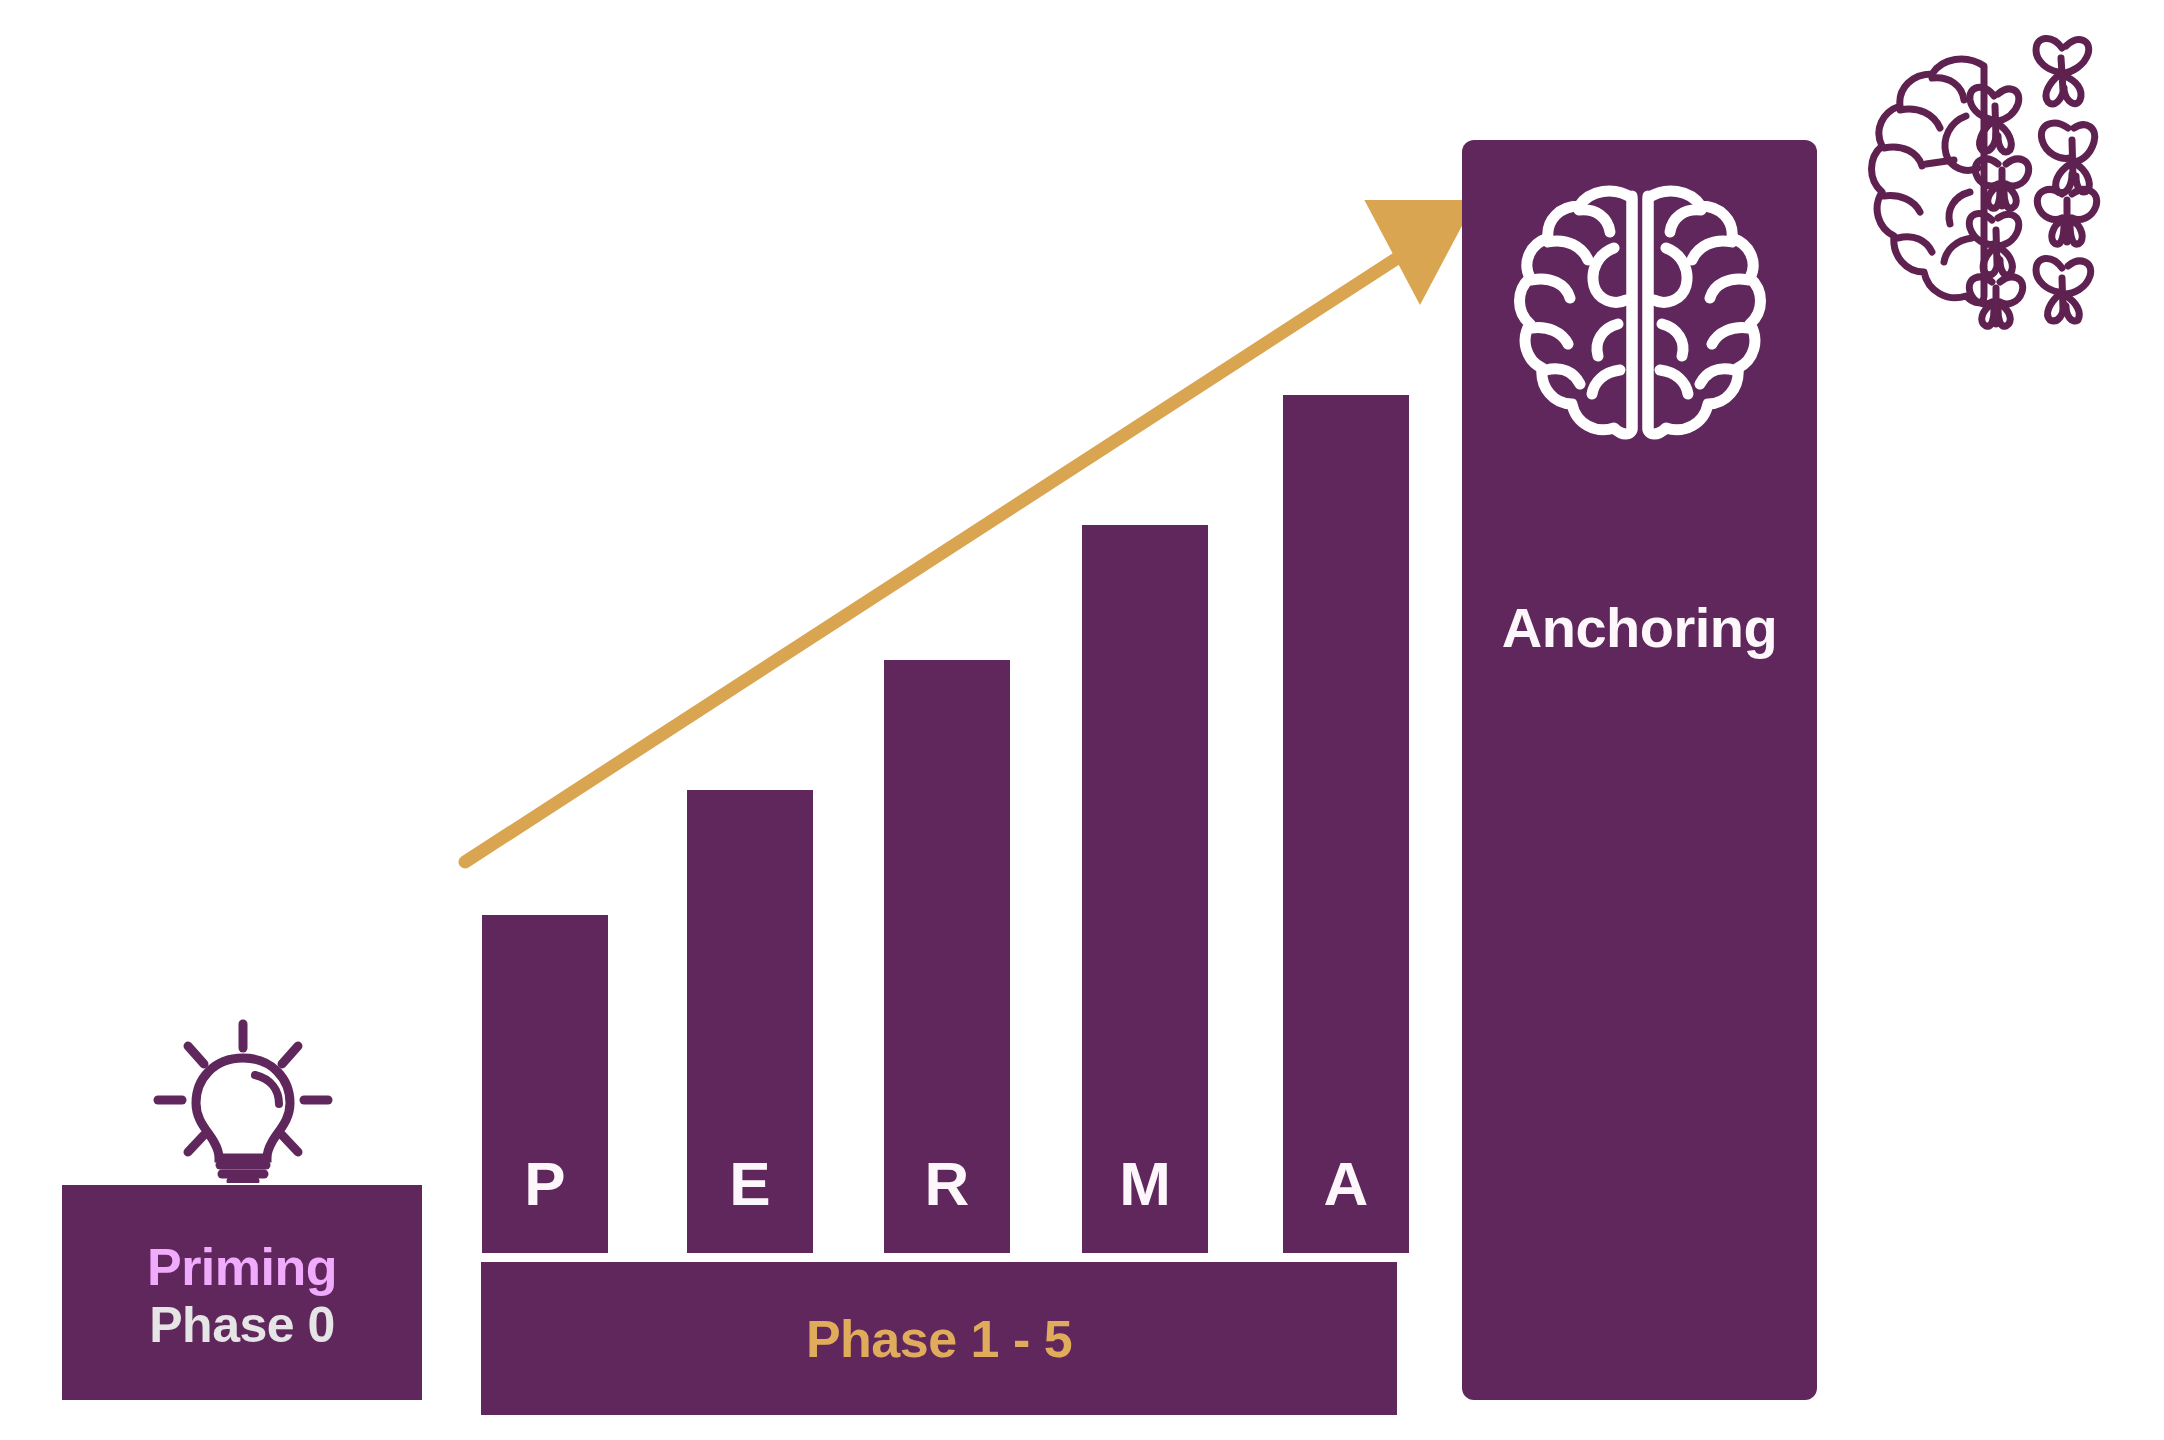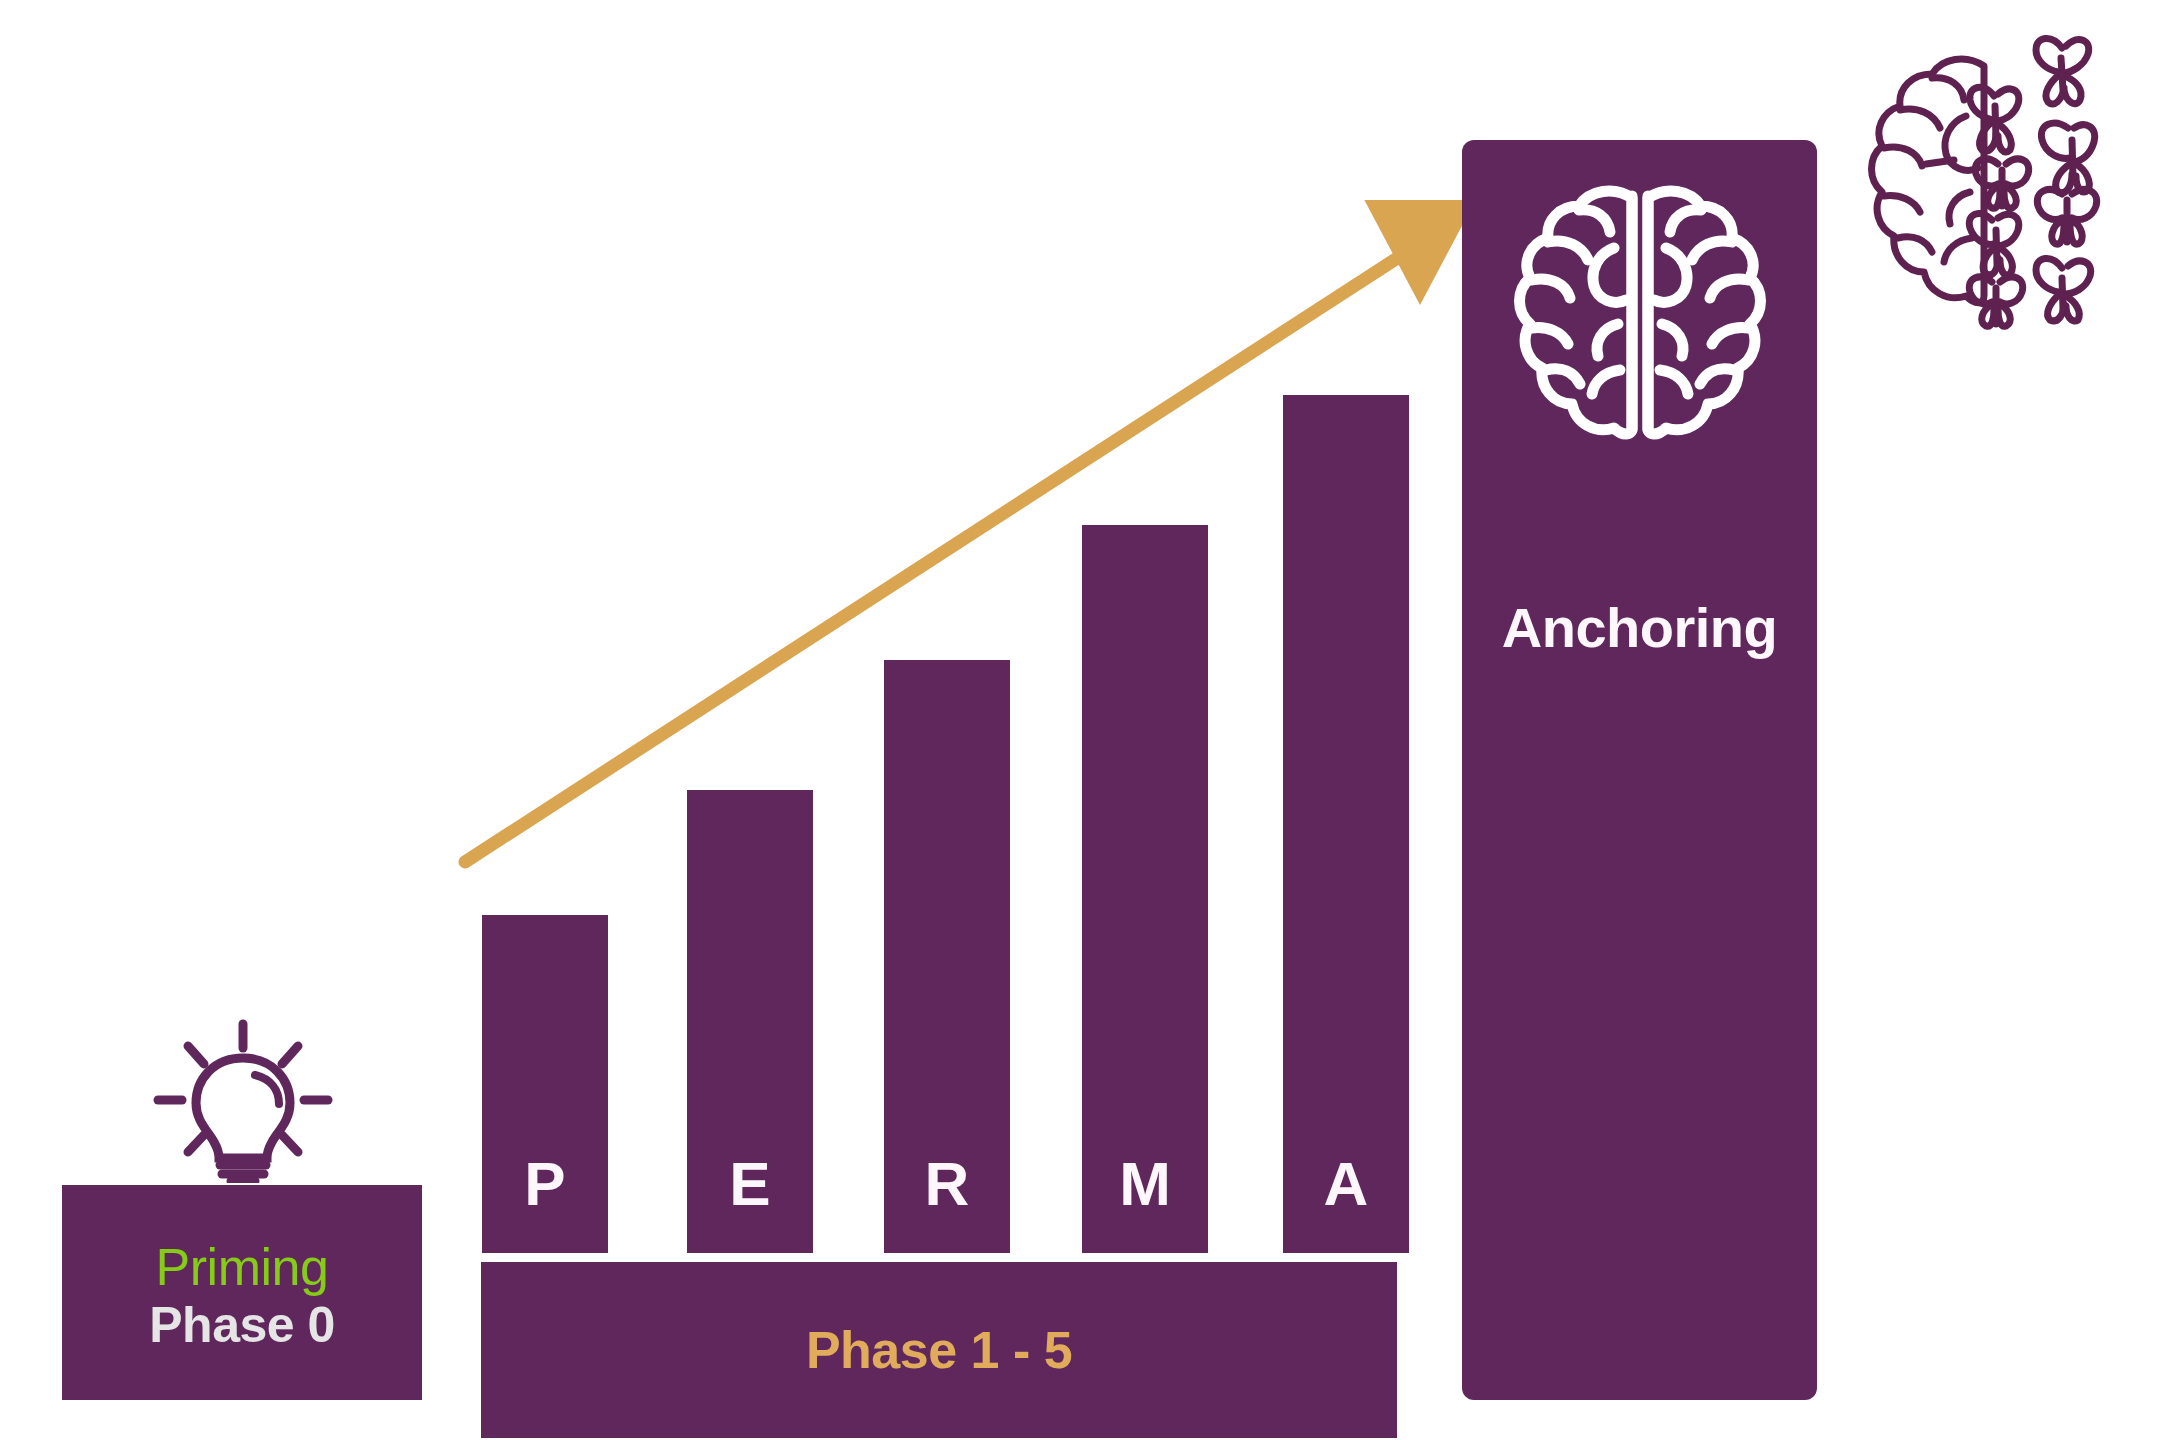--- a/index.html
+++ b/index.html
@@ -34,23 +34,23 @@
     height: 215px;
     background: #60275D;
     display: flex;
     flex-direction: column;
     align-items: center;
     justify-content: center;
     box-sizing: border-box;
     padding-top: 8px;
   }
   #priming-title {
-    color: #84cc16;
+    color: #f0abfc;
     font-size: 52px;
-    font-weight: normal;
+    font-weight: bold;
     line-height: 1.06;
     letter-spacing: -0.5px;
   }
   #priming-phase {
     color: #e5e5e5;
     font-size: 50px;
     font-weight: bold;
     line-height: 1.12;
     letter-spacing: -0.5px;
     margin-top: 2px;
@@ -70,21 +70,21 @@
     font-weight: bold;
     line-height: 1;
     margin-bottom: 38px;
   }
 
   #phase15-base {
     position: absolute;
     left: 481px;
     top: 1262px;
     width: 916px;
-    height: 176px;
+    height: 153px;
     background: #60275D;
     display: flex;
     align-items: center;
     justify-content: center;
   }
   #phase15-label {
     color: #E0AC5C;
     font-size: 52px;
     font-weight: bold;
     letter-spacing: -0.5px;

